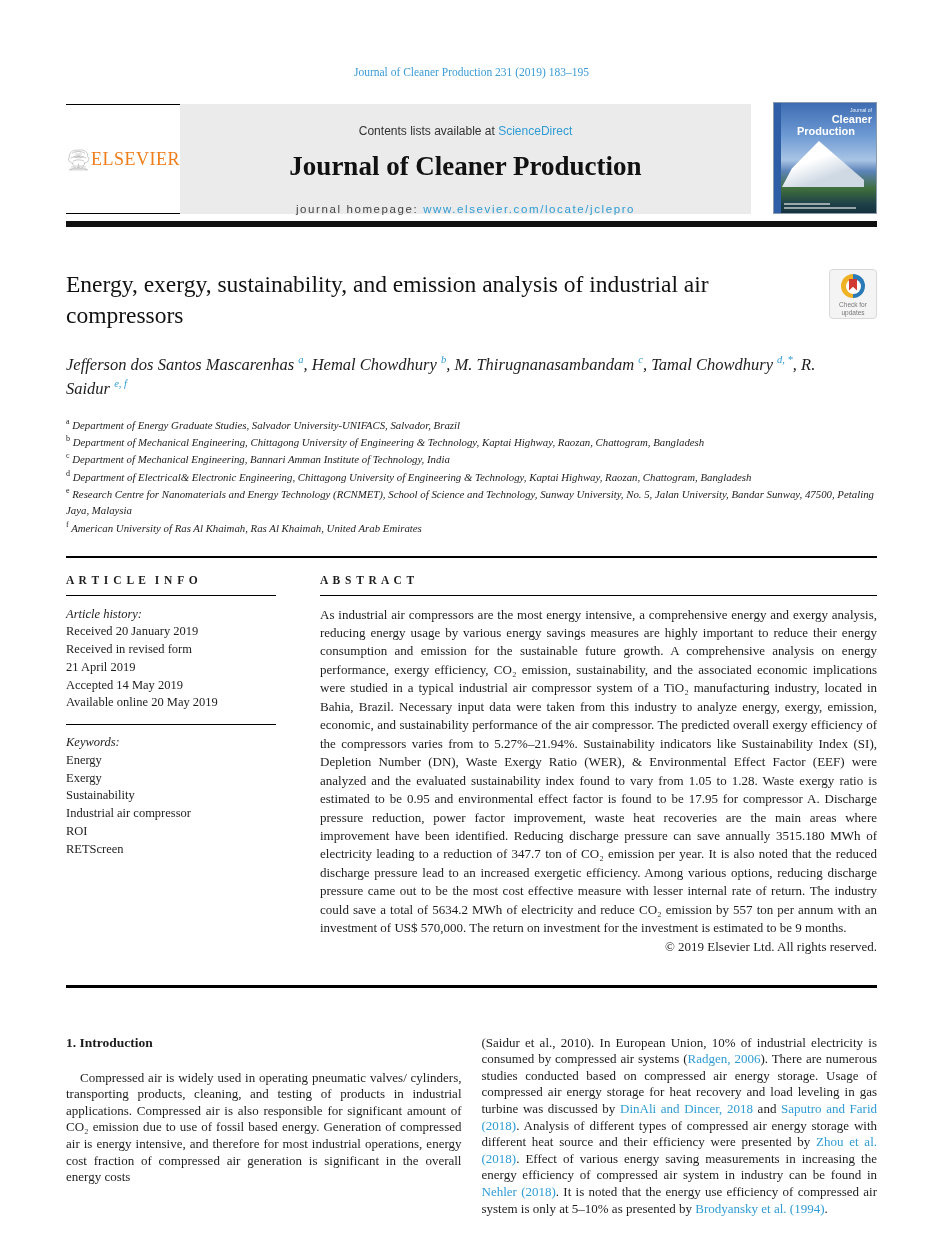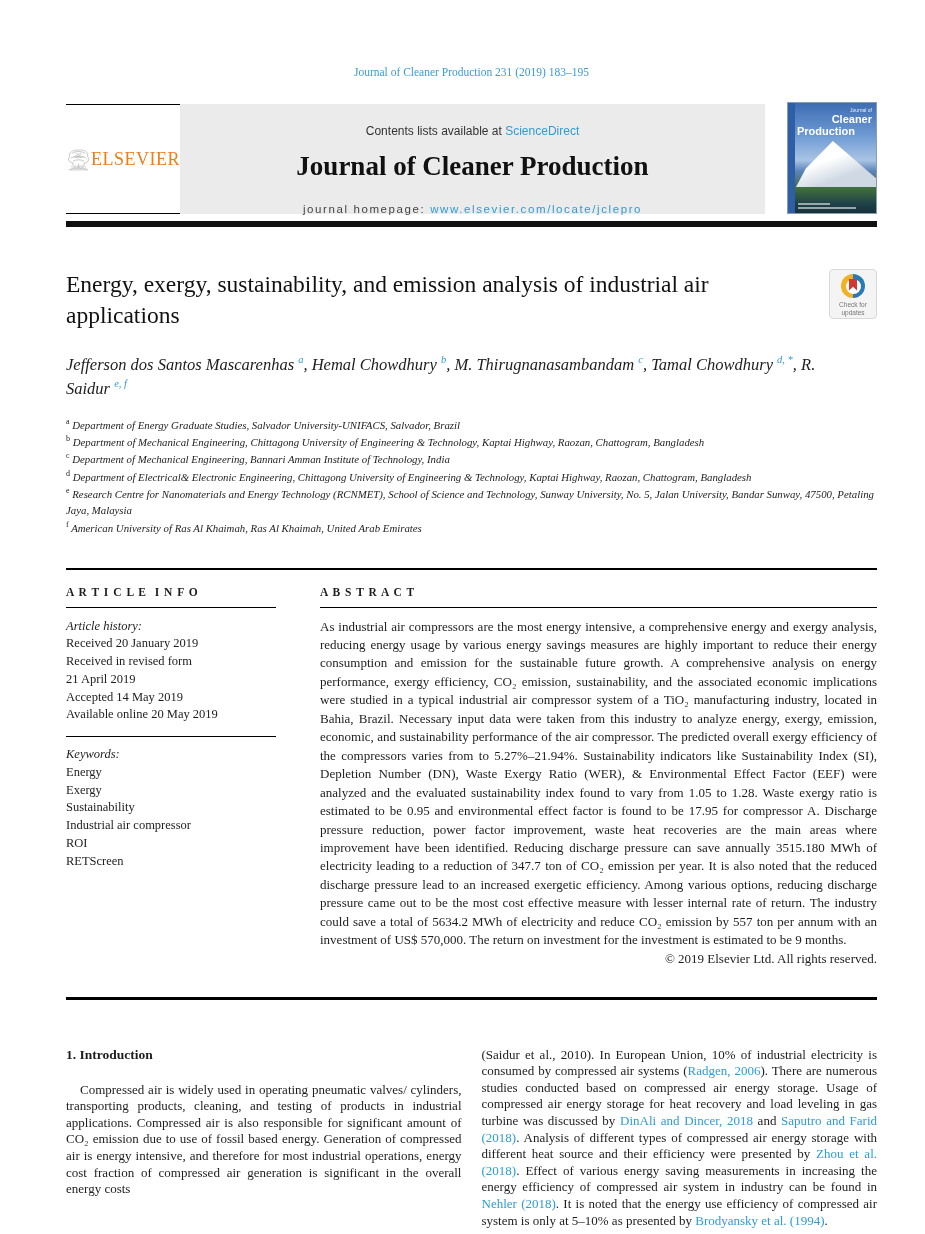--- a/index.html
+++ b/index.html
@@ -12,21 +12,21 @@
   
   .masthead{display:flex;align-items:stretch;height:110px;}
   .logo-col{width:114px;border-top:1px solid #000;border-bottom:1px solid #000;display:flex;flex-direction:row;align-items:center;justify-content:space-between;padding:3px 0 2px 0;box-sizing:border-box;}
   .elsevier-word{font-family:"Liberation Serif",serif;color:#ef7d1a;font-size:18px;letter-spacing:.5px;font-weight:400;}
   .gray-panel{flex:1;background:#ebebeb;text-align:center;padding-top:20px;box-sizing:border-box;margin-right:22px;}
   .contents-line{font-family:"Liberation Sans",sans-serif;font-size:12px;color:#333;}
   .contents-line .sd{color:#2f9cd4;}
   .journal-name{font-size:27px;color:#111;margin-top:13px;font-weight:bold;}
   .homepage-line{font-family:"Liberation Sans",sans-serif;font-size:11.5px;letter-spacing:1.6px;color:#444;margin-top:21px;}
   .homepage-line .url{color:#2f9cd4;}
-  .cover{width:90px;height:112px;position:relative;margin-top:-2px;border:1px solid #8a9bb0;box-sizing:border-box;background:linear-gradient(180deg,#3d6cb2 0%,#6f9bd4 30%,#a9c4e4 52%,#5c83b8 62%,#3f6e3c 78%,#1e4049 92%,#16323c 100%);overflow:hidden;}
+  .cover{width:104px;height:112px;position:relative;margin-top:-2px;border:1px solid #8a9bb0;box-sizing:border-box;background:linear-gradient(180deg,#3d6cb2 0%,#6f9bd4 30%,#a9c4e4 52%,#5c83b8 62%,#3f6e3c 78%,#1e4049 92%,#16323c 100%);overflow:hidden;}
   .cover .strip{position:absolute;left:0;top:0;width:7px;height:100%;background:#2e5ea6;}
   .cover .mountain{position:absolute;left:8px;top:38px;width:82px;height:46px;background:linear-gradient(160deg,#ffffff 40%,#cfd9e4 70%);clip-path:polygon(45% 0,100% 85%,100% 100%,0 100%,12% 60%);}
   .cover .cover-topline{position:absolute;top:4px;right:4px;font-family:"Liberation Sans",sans-serif;font-size:5px;color:#e8f0fa;text-align:right;}
   .cover .cover-line1{position:absolute;top:10px;right:4px;font-family:"Liberation Sans",sans-serif;font-weight:bold;font-size:11px;color:#ffffff;text-align:right;}
   .cover .cover-line2{position:absolute;top:22px;right:21px;font-family:"Liberation Sans",sans-serif;font-weight:bold;font-size:11px;color:#ffffff;text-align:right;}
   .cover .foot1,.cover .foot2{position:absolute;height:2px;background:rgba(255,255,255,.55);}
   .cover .foot1{left:10px;right:46px;bottom:8px;}
   .cover .foot2{left:10px;right:20px;bottom:4px;}
 
   .black-bar{height:6px;background:#101010;margin-top:7px;}
@@ -39,21 +39,21 @@
   .cm-inner{width:15px;height:15px;border-radius:50%;background:#fff;display:flex;align-items:flex-start;justify-content:center;}
   .cm-book{width:8px;height:12px;background:#d03a32;clip-path:polygon(0 0,100% 0,100% 100%,50% 68%,0 100%);}
   .cm-label{font-family:"Liberation Sans",sans-serif;font-size:6.5px;color:#777;text-align:center;line-height:1.25;margin-top:3px;}
 
   .authors{margin-top:20px;font-size:16.5px;line-height:1.45;width:780px;font-style:italic;}
   .authors sup{color:#2f9cd4;font-size:10.5px;}
   .affiliations{margin-top:15px;font-size:10.8px;font-style:italic;line-height:1.55;color:#222;}
   .affil sup{font-style:normal;font-size:8px;}
 
   
-  .info-abstract{margin-top:31px;border-top:2.5px solid #000;border-bottom:3px solid #000;padding:16px 0 30px 0;display:grid;grid-template-columns:210px 1fr;column-gap:45px;gap:44px;}
+  .info-abstract{margin-top:19px;border-top:2.5px solid #000;border-bottom:3px solid #000;padding:16px 0 30px 0;display:grid;grid-template-columns:210px 1fr;column-gap:45px;gap:44px;}
   .col-head{font-size:11.5px;font-weight:bold;white-space:pre;letter-spacing:1px;padding-bottom:9px;border-bottom:1.5px solid #000;}
   .history{margin-top:10px;font-size:12.5px;line-height:1.42;padding-bottom:12px;border-bottom:1.5px solid #000;}
   .history-label,.kw-label{font-style:italic;}
   .keywords{margin-top:9px;font-size:12.5px;line-height:1.42;}
   .abstract-text{margin-top:10px;font-size:13px;line-height:1.42;text-align:justify;}
   .abstract-copyright{font-size:13px;text-align:right;margin-top:1px;}
 
   
   .intro{margin-top:47px;display:grid;grid-template-columns:1fr 1fr;column-gap:20px;}
   .intro-head{font-size:13.5px;font-weight:bold;margin-bottom:19px;}
@@ -102,21 +102,21 @@
       <div class="cover-line1">Cleaner</div>
       <div class="cover-line2">Production</div>
       <div class="foot1"></div>
       <div class="foot2"></div>
     </div>
   </div>
 
   <div class="black-bar"></div>
 
   <div class="title-row">
-    <div class="article-title">Energy, exergy, sustainability, and emission analysis of industrial air applications</div>
+    <div class="article-title">Energy, exergy, sustainability, and emission analysis of industrial air compressors</div>
     <div class="check-badge">
       <div class="cm-circle">
         <div class="cm-inner">
             <div class="cm-book"></div>
           </div>
       </div>
       <div class="cm-label">Check for updates</div>
     </div>
   </div>
 

